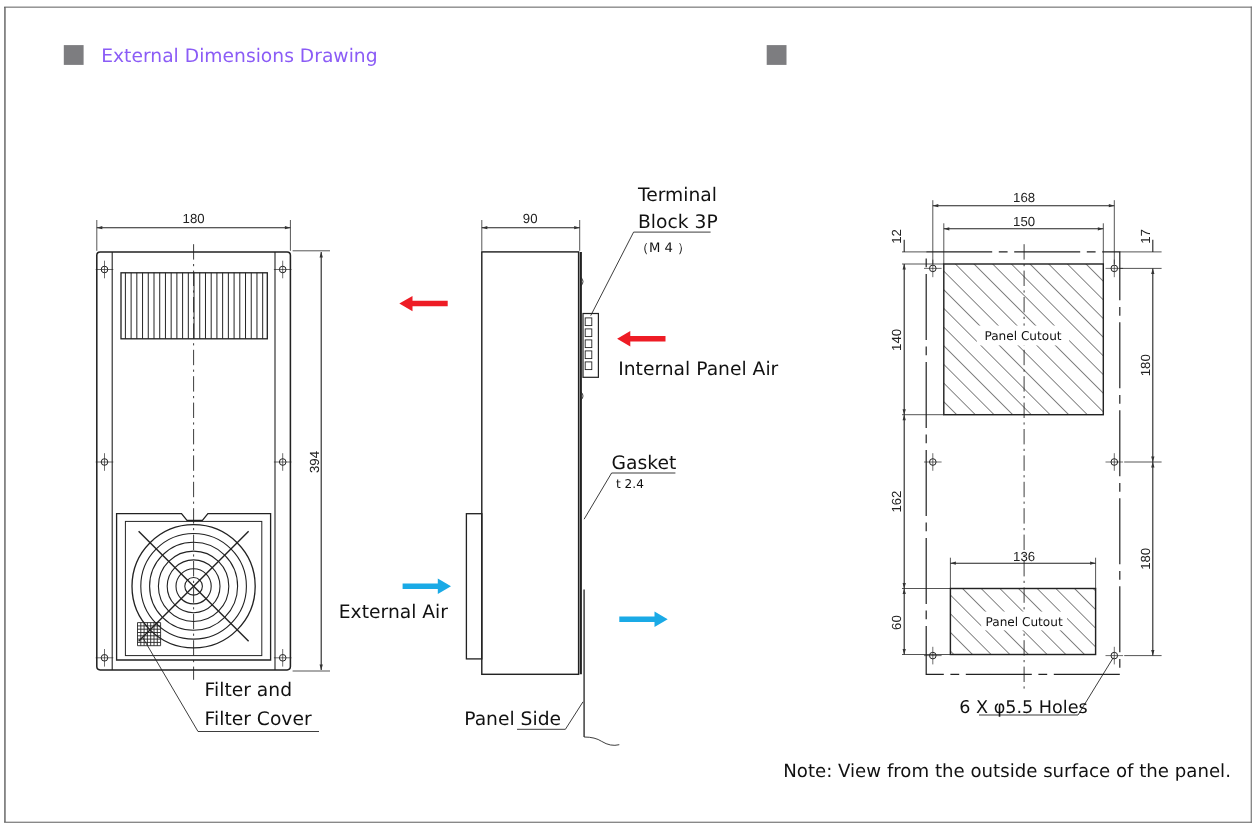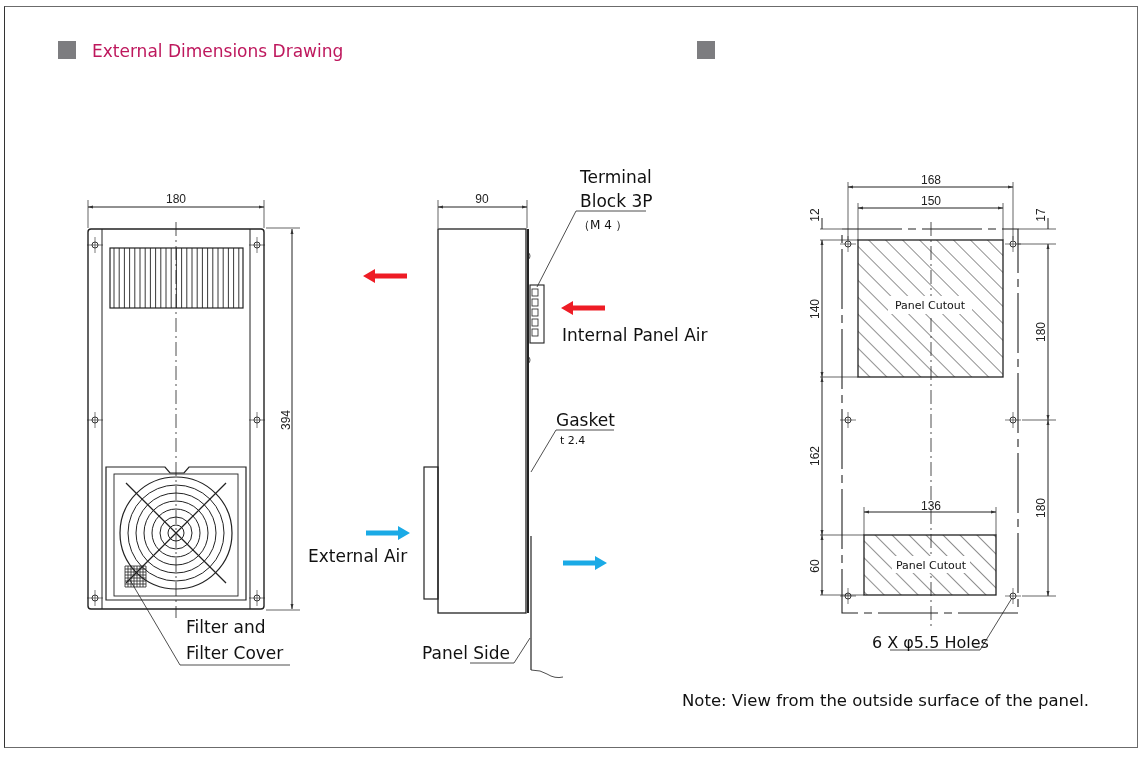--- a/index.html
+++ b/index.html
@@ -1,23 +1,23 @@
 <!DOCTYPE html>
 <html><head>
 <meta charset="utf-8">
 <style>
   html,body{margin:0;padding:0;background:#fff;}
   body{width:1144px;height:760px;position:relative;overflow:hidden;font-family:"Liberation Sans",sans-serif;}
   .frame{position:absolute;left:4px;top:6px;width:1134px;height:742px;border:1.5px solid #6b6b6b;border-left-color:#333;box-sizing:border-box;}
-  .sec-title{position:absolute;display:flex;font-family:"DejaVu Sans",sans-serif;font-size:17px;color:#be185d;}
+  .sec-title{position:absolute;display:flex;font-family:"DejaVu Sans",sans-serif;font-size:17px;color:#8b5cf6;}
   .sec-title .sq{width:18px;height:18px;background:#7d7d80;margin-right:16px;}
   svg{position:absolute;left:0;top:0;}
   .lbl{font-family:"DejaVu Sans",sans-serif;fill:#111;}
   .dim{font-family:"Liberation Sans",sans-serif;font-size:12px;fill:#222;}
-  .note{position:absolute;left:682px;top:691px;font-family:"DejaVu Sans",sans-serif;font-size:16.5px;color:#111;}
+  .note{position:absolute;left:712px;top:691px;font-family:"DejaVu Sans",sans-serif;font-size:16.5px;color:#111;}
 </style>
 </head>
 <body>
 
 <div class="frame"></div>
 
 <div class="sec-title" style="left:58px;top:41px;">
   <span class="sq"></span>
   <span>External Dimensions Drawing</span>
 </div>

